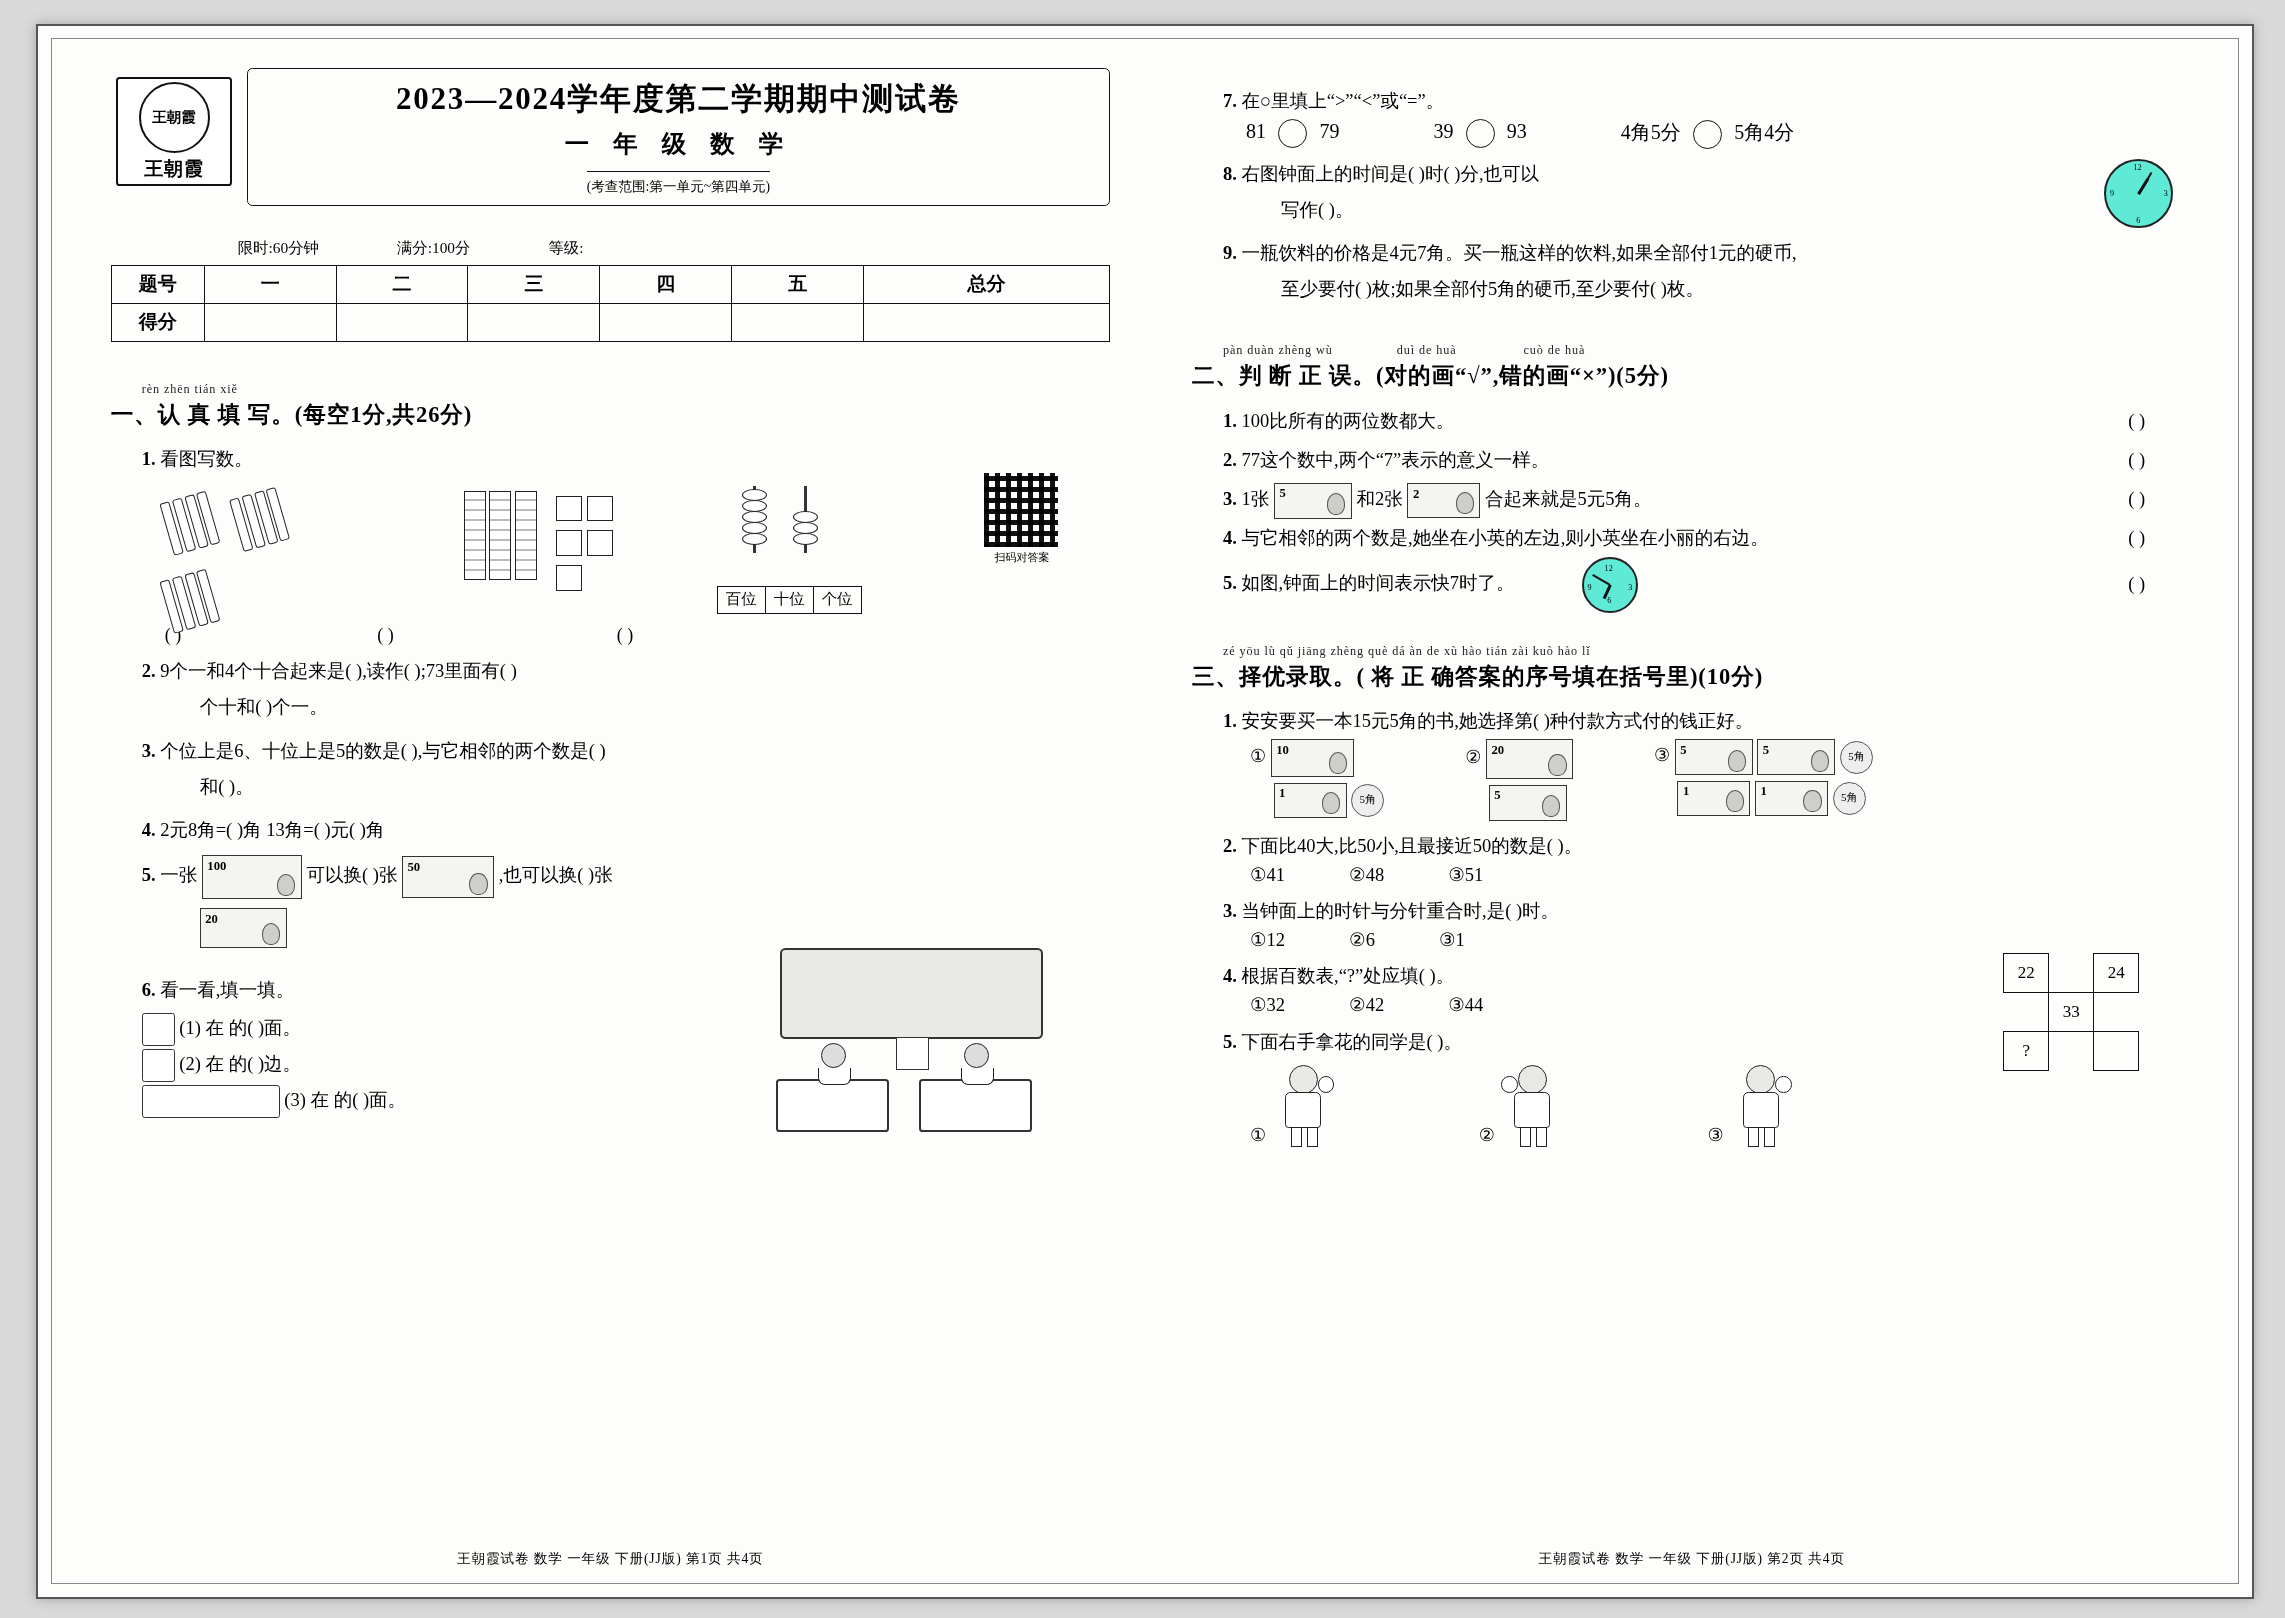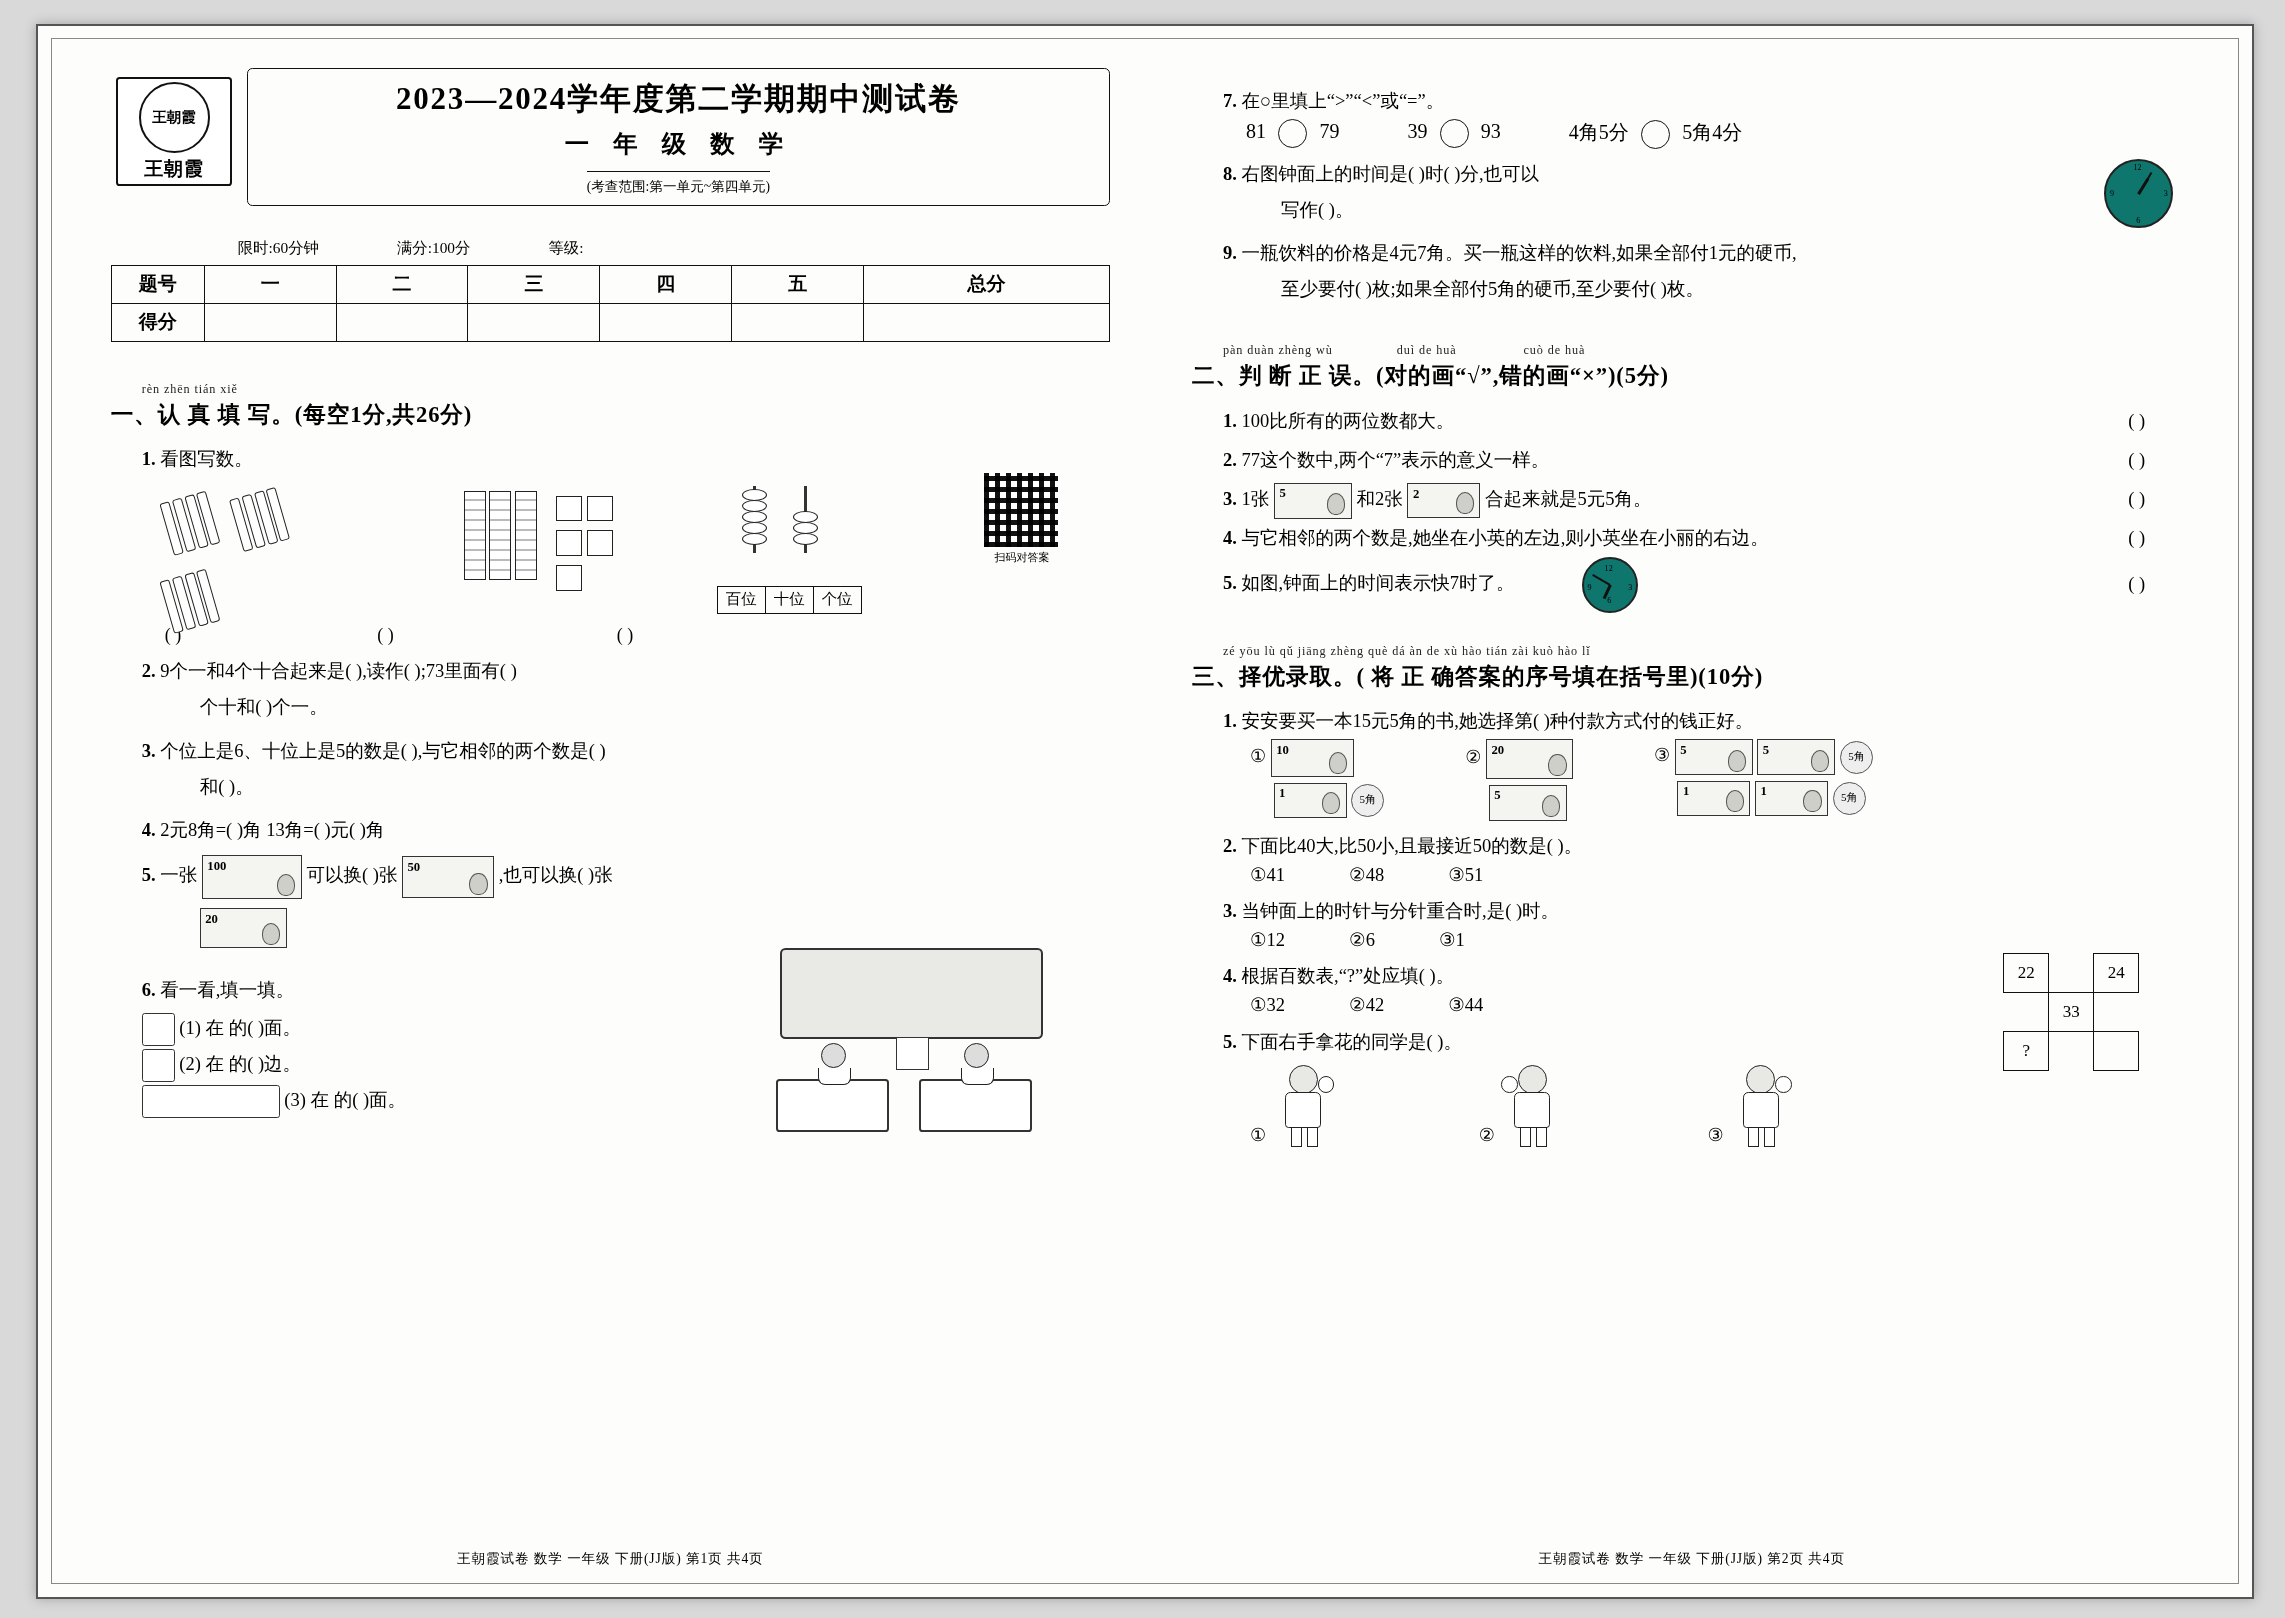--- a/index.html
+++ b/index.html
@@ -97,21 +97,21 @@
   .scene{position:absolute;right:51px;bottom:58px;width:299px;height:208px;}
   .board{position:absolute;left:20px;top:5.4px;width:259px;height:87px;border:2.7px solid #333;border-radius:5.4px;background:#e9e9e6;}
   .desk{position:absolute;width:109px;height:49px;border:2.7px solid #333;border-radius:3.6px;background:#fff;}
   .kid{position:absolute;width:31px;height:36px;}
   .kid .head{width:23.5px;height:23.5px;border-radius:50%;border:1.8px solid #222;background:#ddd;margin:0 auto;}
   .kid .body{width:31px;height:16.3px;border:1.8px solid #222;border-top:none;border-radius:0 0 7.2px 7.2px;background:#fff;}
 
   .smallicon{display:inline-block;width:31px;height:31px;vertical-align:middle;border:1.8px solid #333;background:#fff;border-radius:2.7px;}
 
   
-  .clock{display:inline-block;width:65px;height:65px;border-radius:50%;border:2.7px solid #222;position:relative;background:#0f766e;vertical-align:middle;}
+  .clock{display:inline-block;width:65px;height:65px;border-radius:50%;border:2.7px solid #222;position:relative;background:#5eead4;vertical-align:middle;}
   .clock .hh{position:absolute;left:50%;top:50%;width:2.7px;height:18px;background:#111;transform-origin:50% 100%;margin-left:-1.4px;margin-top:-18px;}
   .clock .mh{position:absolute;left:50%;top:50%;width:1.8px;height:25px;background:#111;transform-origin:50% 100%;margin-left:-0.9px;margin-top:-25px;}
   .clock .ct{position:absolute;font-size:8.1px;}
   .clock .c12{top:1.8px;left:50%;margin-left:-5.4px;}
   .clock .c3{right:3.6px;top:50%;margin-top:-5.4px;}
   .clock .c6{bottom:1.8px;left:50%;margin-left:-2.7px;}
   .clock .c9{left:3.6px;top:50%;margin-top:-5.4px;}
 
   .circ{display:inline-block;width:27px;height:27px;border-radius:50%;border:1.8px solid #111;vertical-align:middle;margin:0 7.2px;}
   .tfline{display:flex;justify-content:space-between;align-items:baseline;margin-left:31px;font-size:18.5px;line-height:2.1;}
@@ -334,21 +334,21 @@
    <div class="footer">王朝霞试卷   数学  一年级   下册(JJ版)  第1页  共4页</div>
   </div>
 
   <div class="col col-right">
    <div class="pad">
 
     <div class="q" style="margin-top:20px;">
       <b>7.</b>
       <span>在○里填上“&gt;”“&lt;”或“=”。</span>
     </div>
-    <div style="display:flex;gap:68px;margin-left:54px;font-size:20px;align-items:center;">
+    <div style="display:flex;gap:94px;margin-left:54px;font-size:20px;align-items:center;">
       <span>
         <span>81</span>
         <span class="circ"></span>
         <span>79</span>
       </span>
       <span>
         <span>39</span>
         <span class="circ"></span>
         <span>93</span>
       </span>

